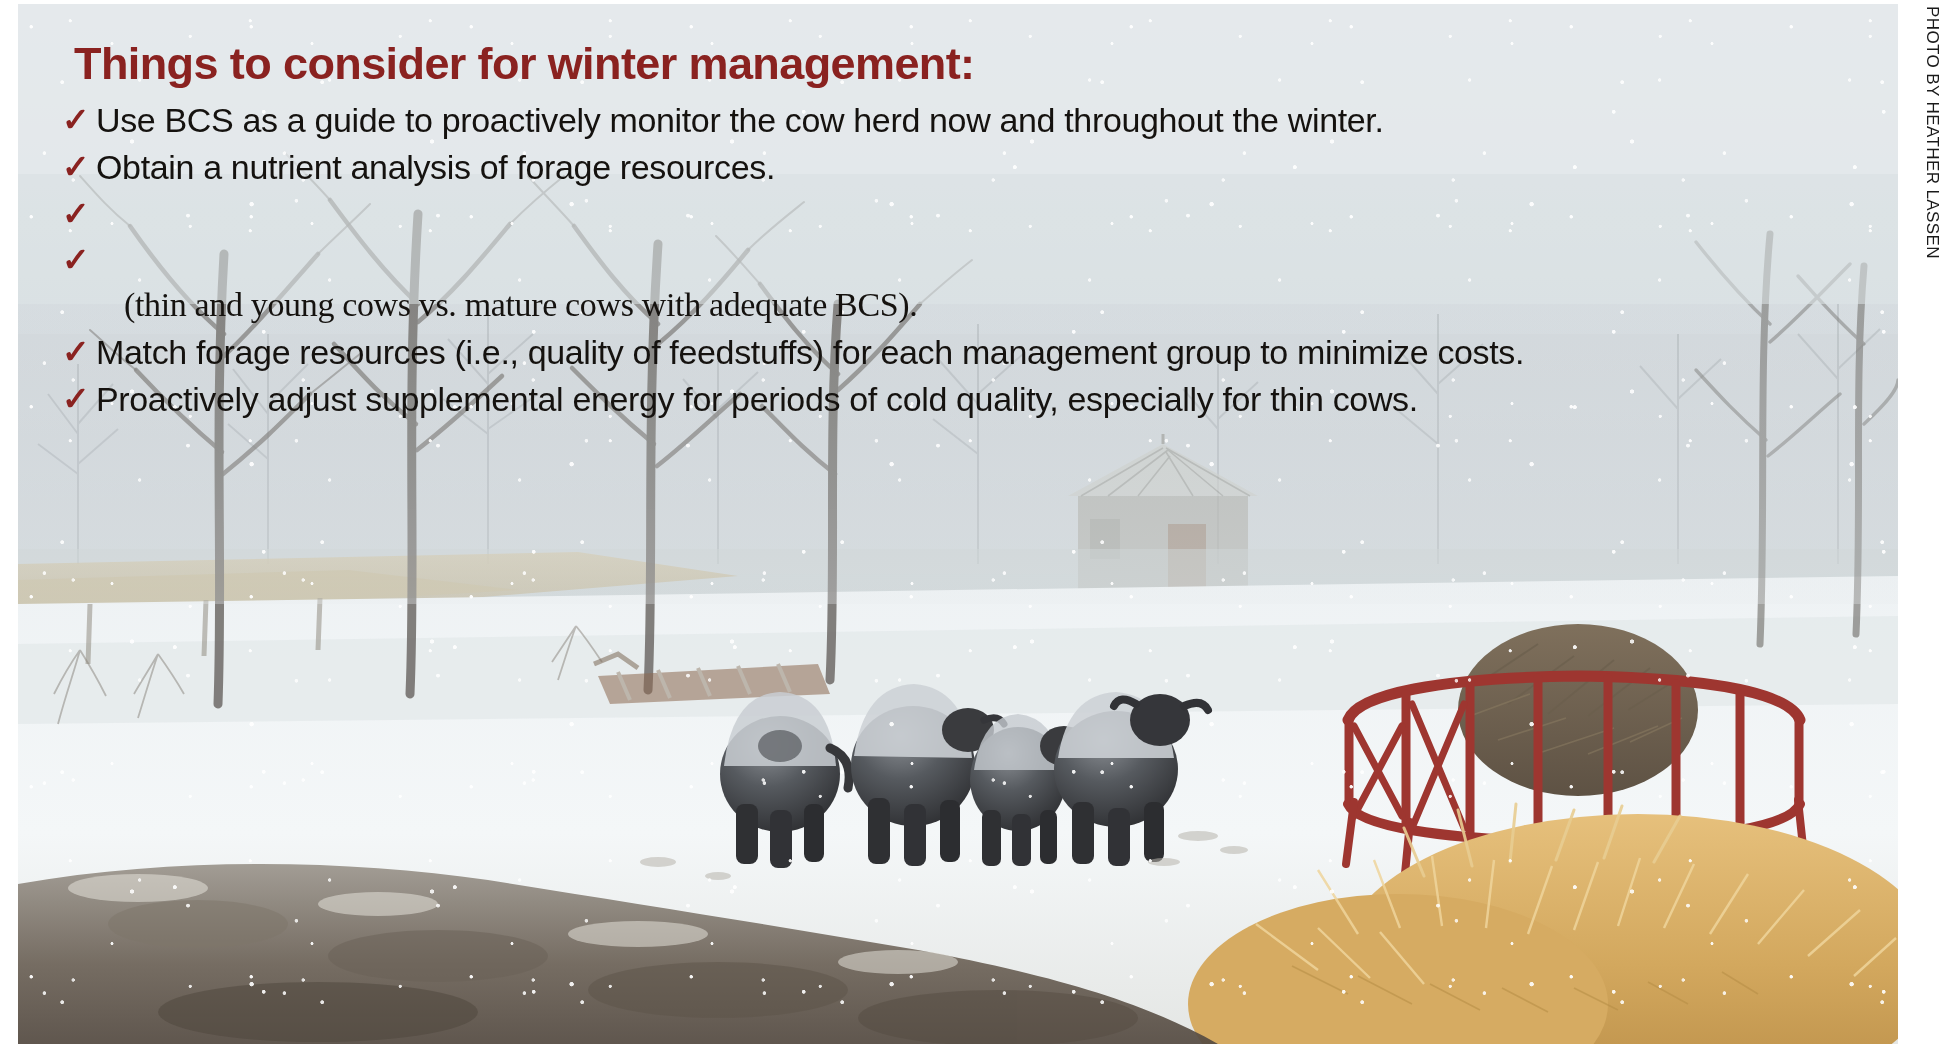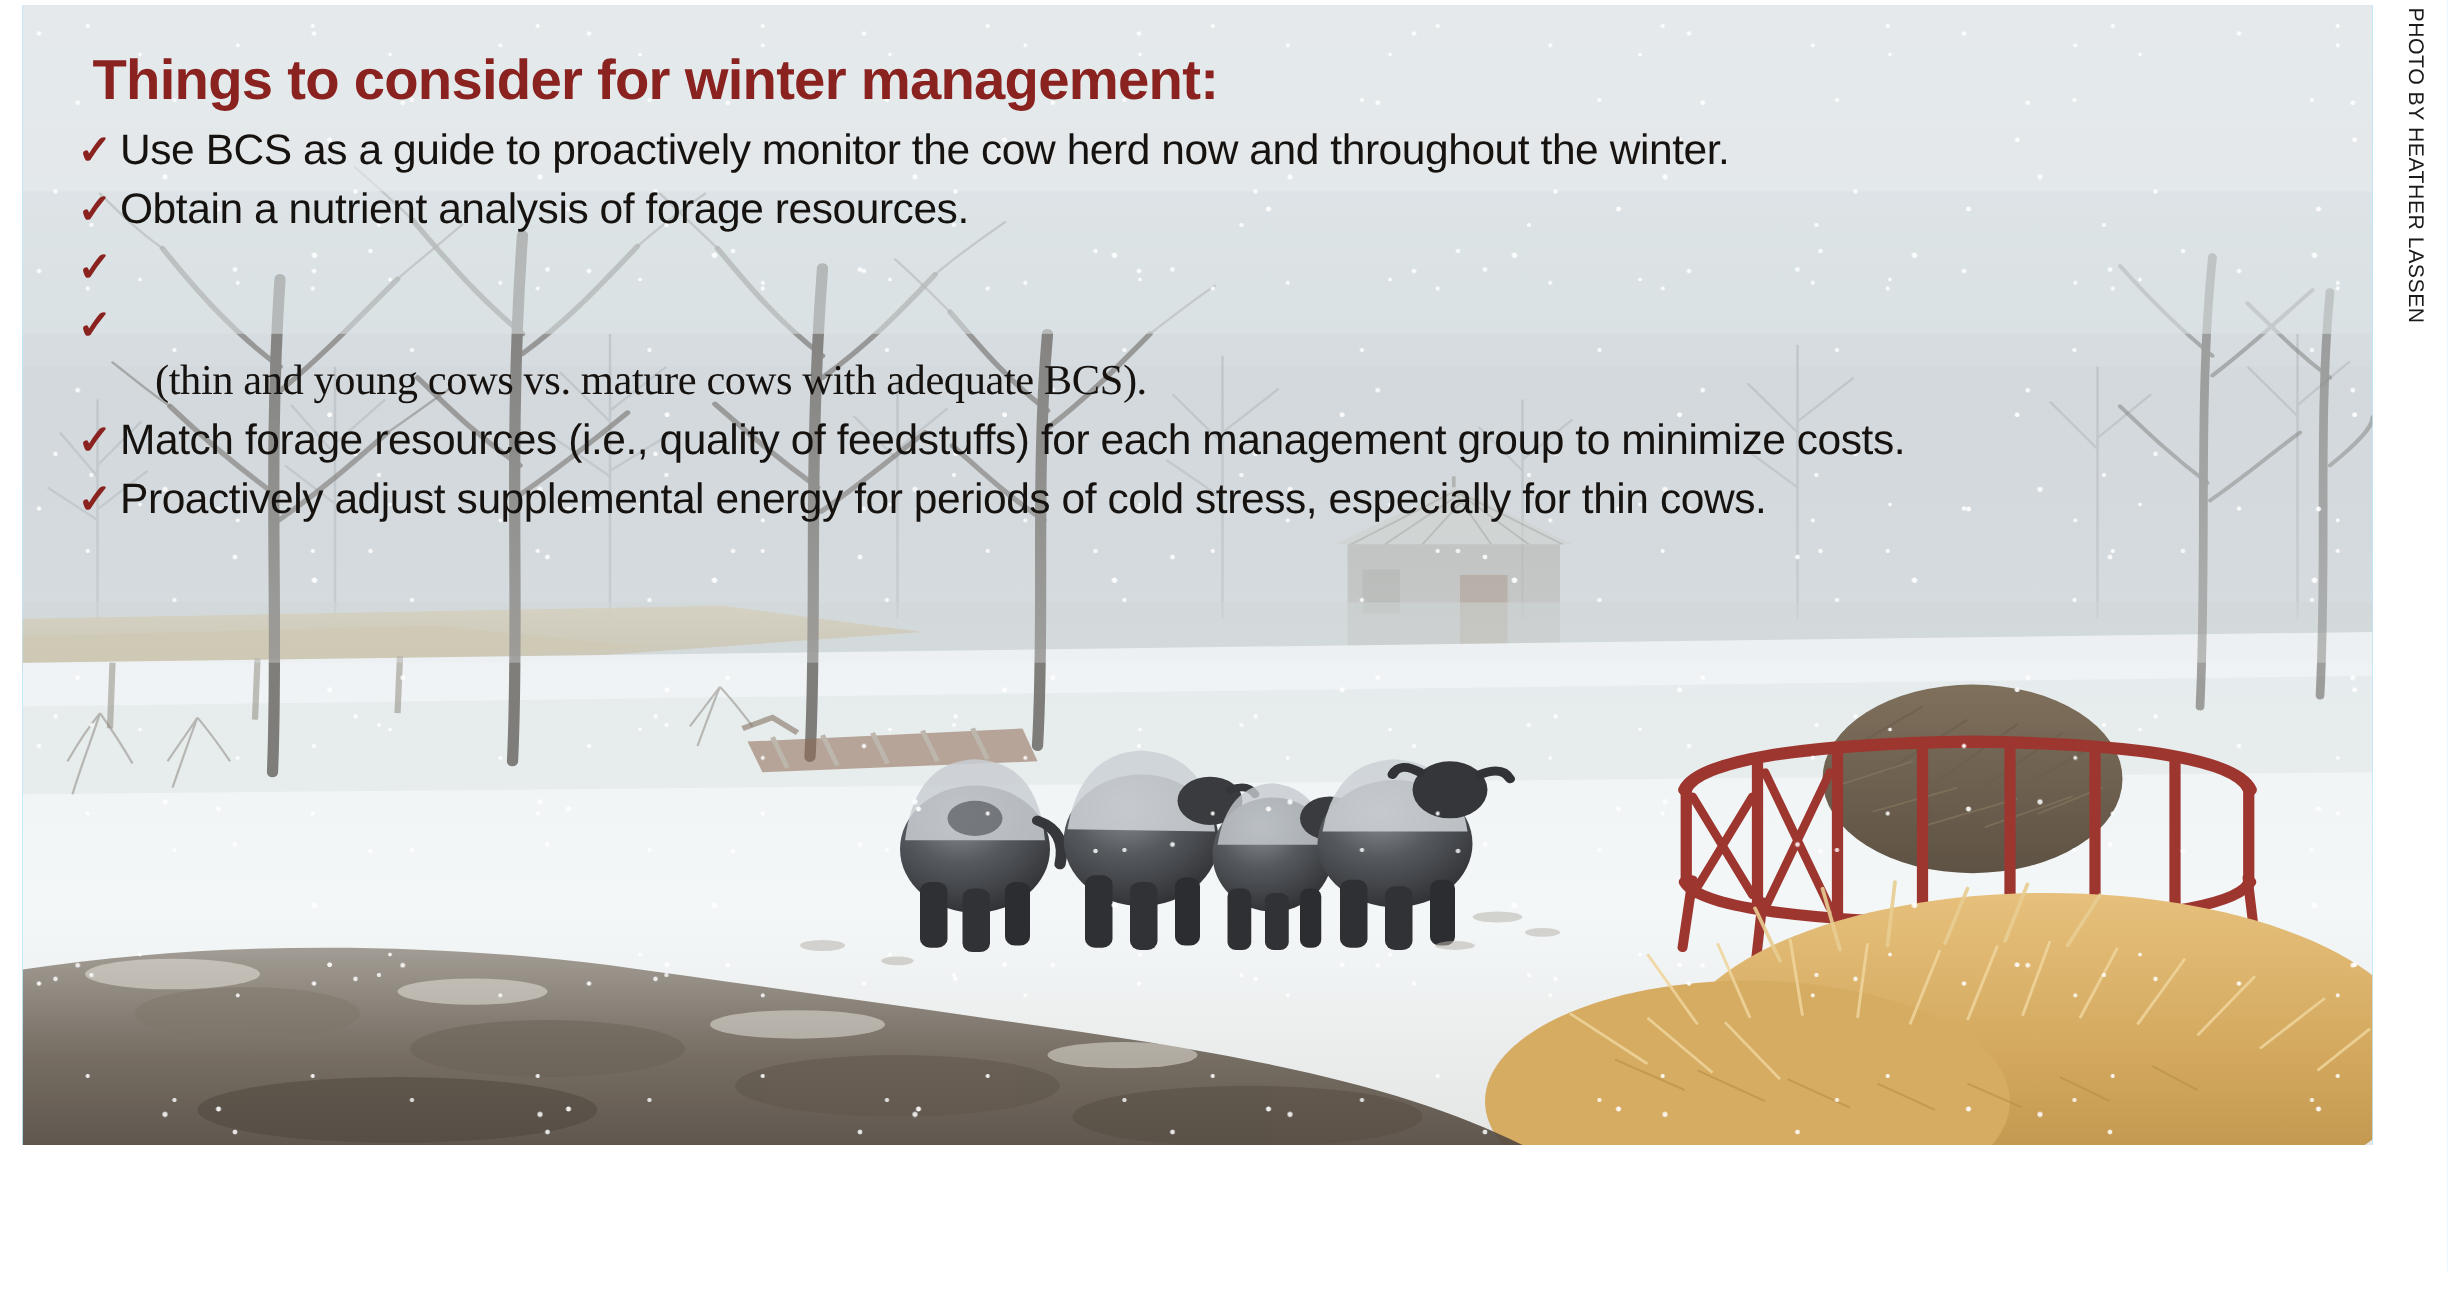--- a/index.html
+++ b/index.html
@@ -16,23 +16,23 @@
     overflow: hidden;
     background: #ffffff;
   }
 
   
   .photo {
     position: absolute;
     left: 18px;
     top: 4px;
     width: 1880px;
-    height: 912px;
+    height: 1040px;
     overflow: hidden;
-    background: #7dd3fc;
+    background: #14b8a6;
   }
 
   .photo svg { display: block; width: 100%; height: 100%; }
 
   
   .snowfall {
     position: absolute;
     inset: 0;
     pointer-events: none;
     background-image:
@@ -435,21 +435,21 @@
         <li class="cont">
           <span class="tick blank"></span>
           <span class="li-text">(thin and young cows vs. mature cows with adequate BCS).</span>
         </li>
         <li>
           <span class="tick">✓</span>
           <span class="li-text">Match forage resources (i.e., quality of feedstuffs) for each management group to minimize costs.</span>
         </li>
         <li>
           <span class="tick">✓</span>
-          <span class="li-text">Proactively adjust supplemental energy for periods of cold stress, especially for thin cows.</span>
+          <span class="li-text">Proactively adjust supplemental energy for periods of cold quality, especially for thin cows.</span>
         </li>
       </ul>
     </div>
   </div>
 
   <div class="credit">
     <span>PHOTO BY HEATHER LASSEN</span>
   </div>
 
 </div>

